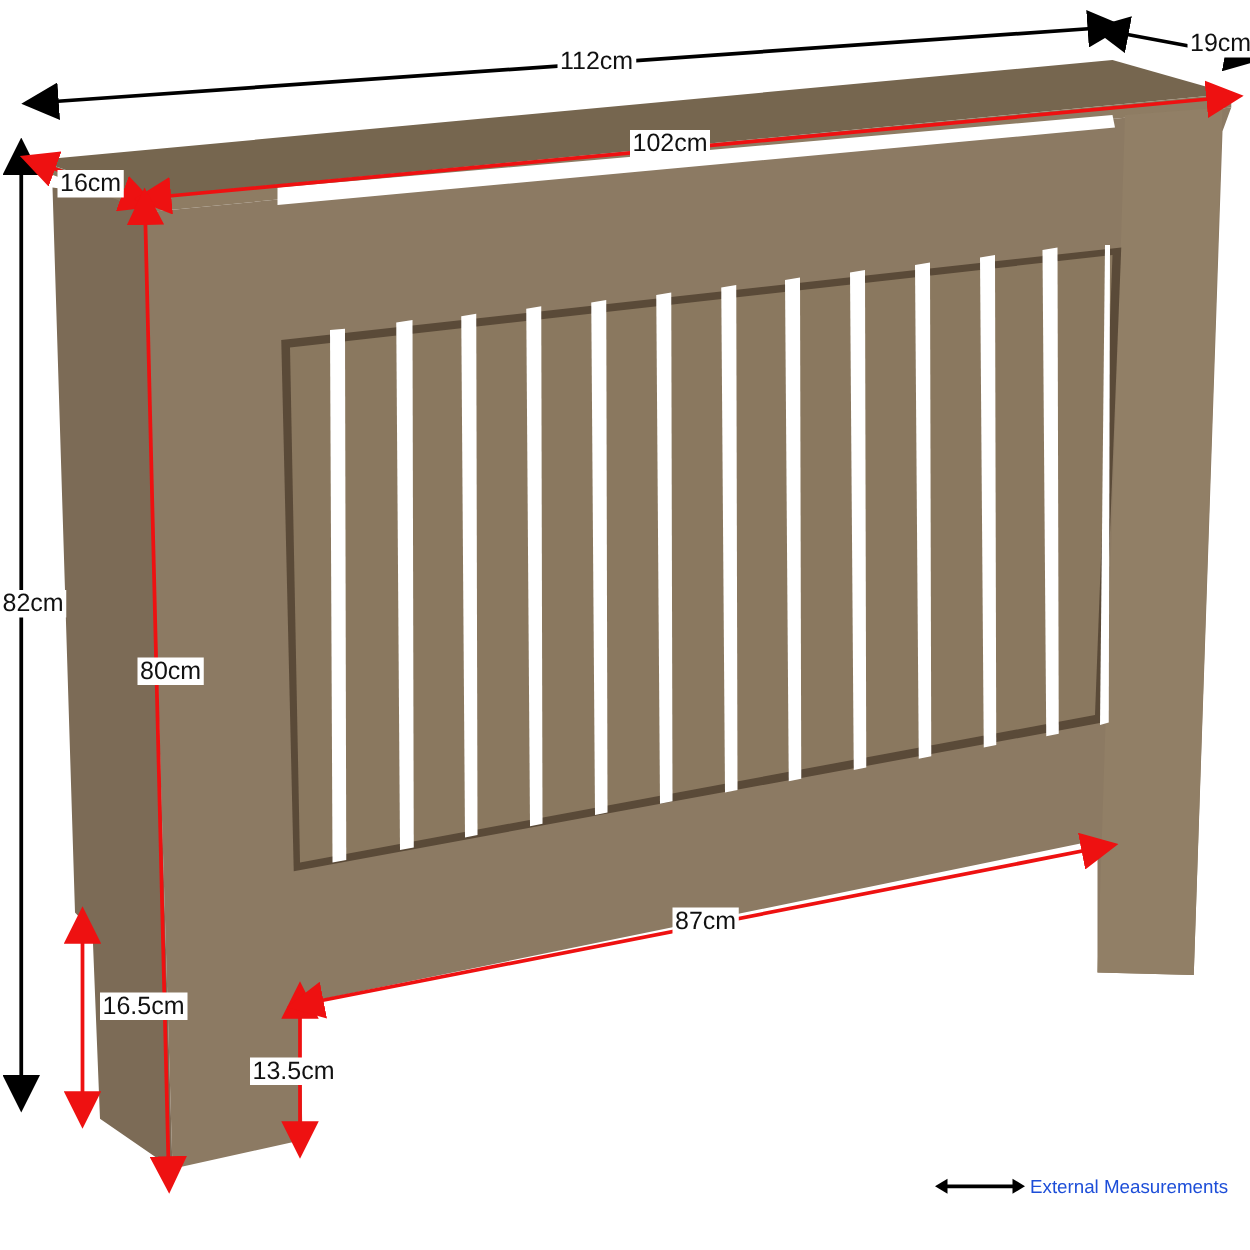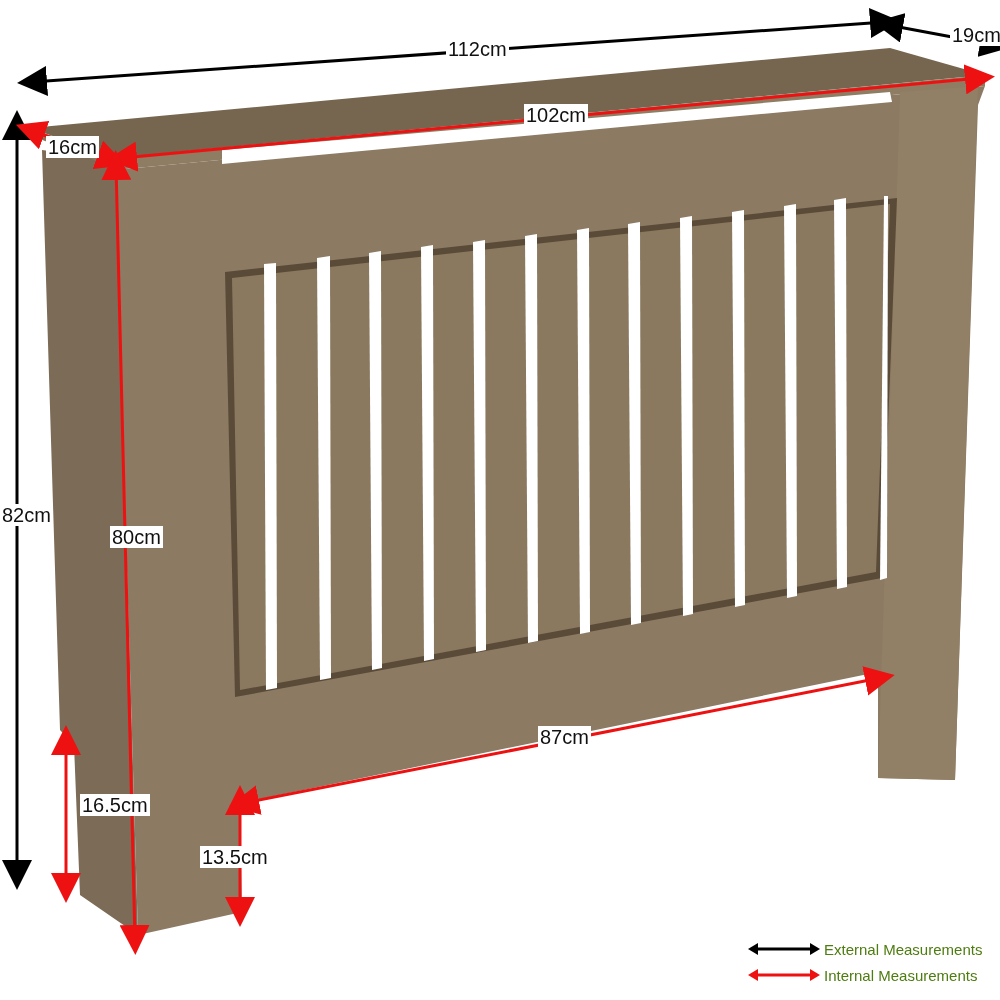--- a/index.html
+++ b/index.html
@@ -4,21 +4,21 @@
 <style>
   html, body { margin:0; padding:0; background:#ffffff; }
   body { width:1000px; height:1000px; position:relative; overflow:hidden;
          font-family:"Liberation Sans", "DejaVu Sans", sans-serif; }
   svg.scene { position:absolute; left:0; top:0; }
   .lbl { position:absolute; background:#ffffff; color:#111; font-size:20px;
          line-height:22px; padding:0 2px; white-space:nowrap; }
   .legend { position:absolute; left:748px; top:936px; }
   .legend-row { display:flex; align-items:center; height:26px; }
   .legend-row svg { width:72px; height:14px; margin-right:4px; }
-  .legend-text { font-size:15px; color:#4d7c0f; }
+  .legend-text { font-size:15px; color:#1d4ed8; }
 </style>
 </head>
 <body>
 
 <svg class="scene" width="1000" height="1000" viewBox="0 0 1000 1000">
   <defs>
     <marker id="ab" markerWidth="10" markerHeight="10" refX="5" refY="5" orient="auto-start-reverse">
       <path d="M0,0 L10,5 L0,10 z" fill="#000"></path>
     </marker>
     <marker id="ar" markerWidth="10" markerHeight="10" refX="5" refY="5" orient="auto-start-reverse">
@@ -64,38 +64,30 @@
   <line x1="30" y1="130" x2="112" y2="160" stroke="#ee1111" stroke-width="3" marker-start="url(#ar)" marker-end="url(#ar)"></line>
   <line x1="122" y1="158" x2="980" y2="78" stroke="#ee1111" stroke-width="3" marker-start="url(#ar)" marker-end="url(#ar)"></line>
   <line x1="116" y1="165" x2="135" y2="940" stroke="#ee1111" stroke-width="3" marker-start="url(#ar)" marker-end="url(#ar)"></line>
   <line x1="66" y1="740" x2="66" y2="888" stroke="#ee1111" stroke-width="3" marker-start="url(#ar)" marker-end="url(#ar)"></line>
   <line x1="240" y1="800" x2="240" y2="912" stroke="#ee1111" stroke-width="3" marker-start="url(#ar)" marker-end="url(#ar)"></line>
   <line x1="244" y1="803" x2="880" y2="678" stroke="#ee1111" stroke-width="3" marker-start="url(#ar)" marker-end="url(#ar)"></line>
 </svg>
 
 <div class="lbl" style="left:446px;top:38px;text-align:center;">112cm</div>
 <div class="lbl" style="left:910px;top:24px;margin-left:40px;">19cm</div>
-<div class="lbl" style="left:0px;top:504px;text-align:center;">82cm</div>
+<div class="lbl" style="left:0px;top:472px;text-align:center;">82cm</div>
 <div class="lbl" style="left:46px;top:136px;">16cm</div>
-<div class="lbl" style="left:524px;top:104px;">102cm</div>
+<div class="lbl" style="left:504px;top:104px;">102cm</div>
 <div class="lbl" style="left:110px;top:526px;">80cm</div>
 <div class="lbl" style="left:40px;top:794px;margin-left:40px;">16.5cm</div>
 <div class="lbl" style="left:200px;top:846px;text-align:right;">13.5cm</div>
 <div class="lbl" style="left:538px;top:726px;">87cm</div>
 
 <div class="legend">
   <div class="legend-row">
     <svg viewBox="0 0 72 14">
       <line x1="6" y1="7" x2="66" y2="7" stroke="#000" stroke-width="3"></line>
       <path d="M0,7 L10,1 L10,13 z" fill="#000"></path>
         <path d="M72,7 L62,1 L62,13 z" fill="#000"></path>
     </svg>
     <span class="legend-text">External Measurements</span>
   </div>
-  <div class="legend-row">
-    <svg viewBox="0 0 72 14">
-      <line x1="6" y1="7" x2="66" y2="7" stroke="#ee1111" stroke-width="3"></line>
-      <path d="M0,7 L10,1 L10,13 z" fill="#ee1111"></path>
-        <path d="M72,7 L62,1 L62,13 z" fill="#ee1111"></path>
-    </svg>
-    <span class="legend-text">Internal Measurements</span>
-  </div>
 </div>
 
 </body></html>

